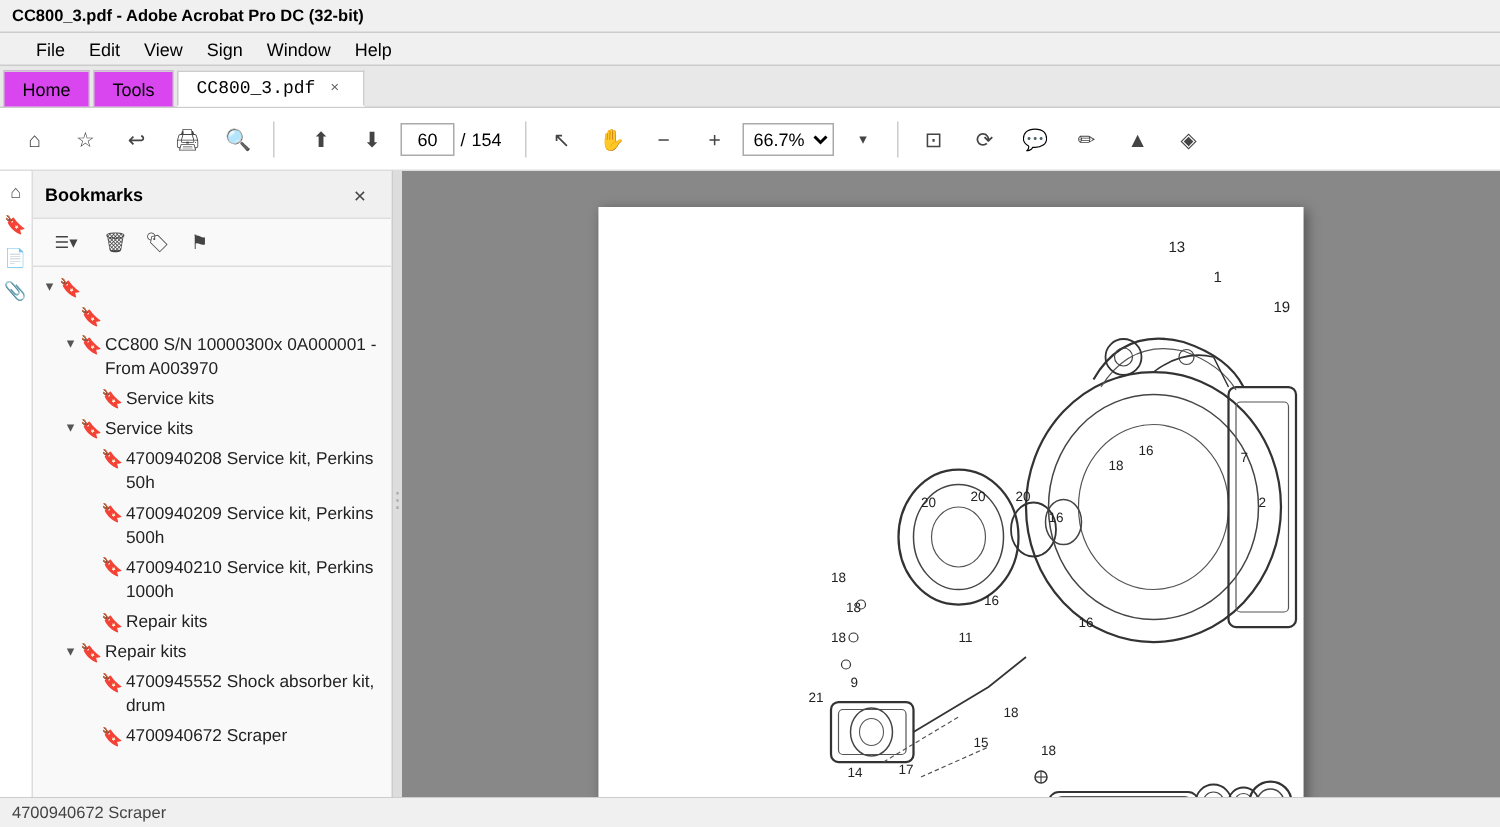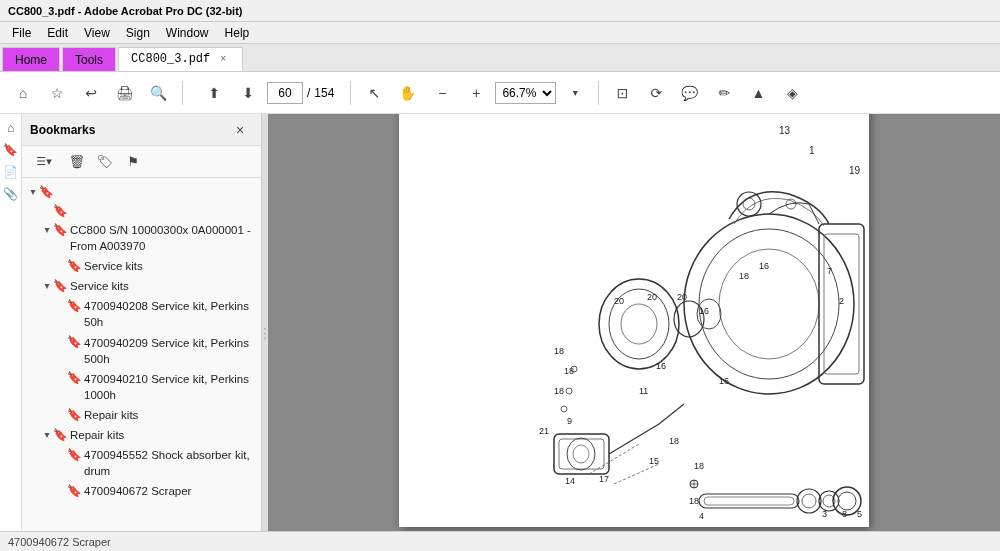--- a/index.html
+++ b/index.html
@@ -17,21 +17,21 @@
       border-bottom: 1px solid #ccc;
       font-weight: bold;
     }
 
     
     .menu-bar {
       height: 22px;
       background: #f0f0f0;
       display: flex;
       align-items: center;
-      padding: 0 4px;
+      padding: 0 16px;
       font-size: 12px;
       border-bottom: 1px solid #ccc;
     }
     .menu-bar span {
       padding: 2px 8px;
       cursor: pointer;
     }
 
     
     .tab-bar {
@@ -241,21 +241,21 @@
       cursor: pointer;
       border-radius: 2px;
     }
     .strip-btn.active { color: #0078d4; }
 
     
     .pdf-area {
       flex: 1;
       background: #888;
       display: flex;
-      align-items: flex-end;
+      align-items: flex-start;
       justify-content: center;
       overflow: auto;
       padding: 24px;
     }
     .pdf-page {
       background: #fff;
       width: 470px;
       min-height: 400px;
       box-shadow: 2px 2px 8px rgba(0,0,0,0.4);
       position: relative;

